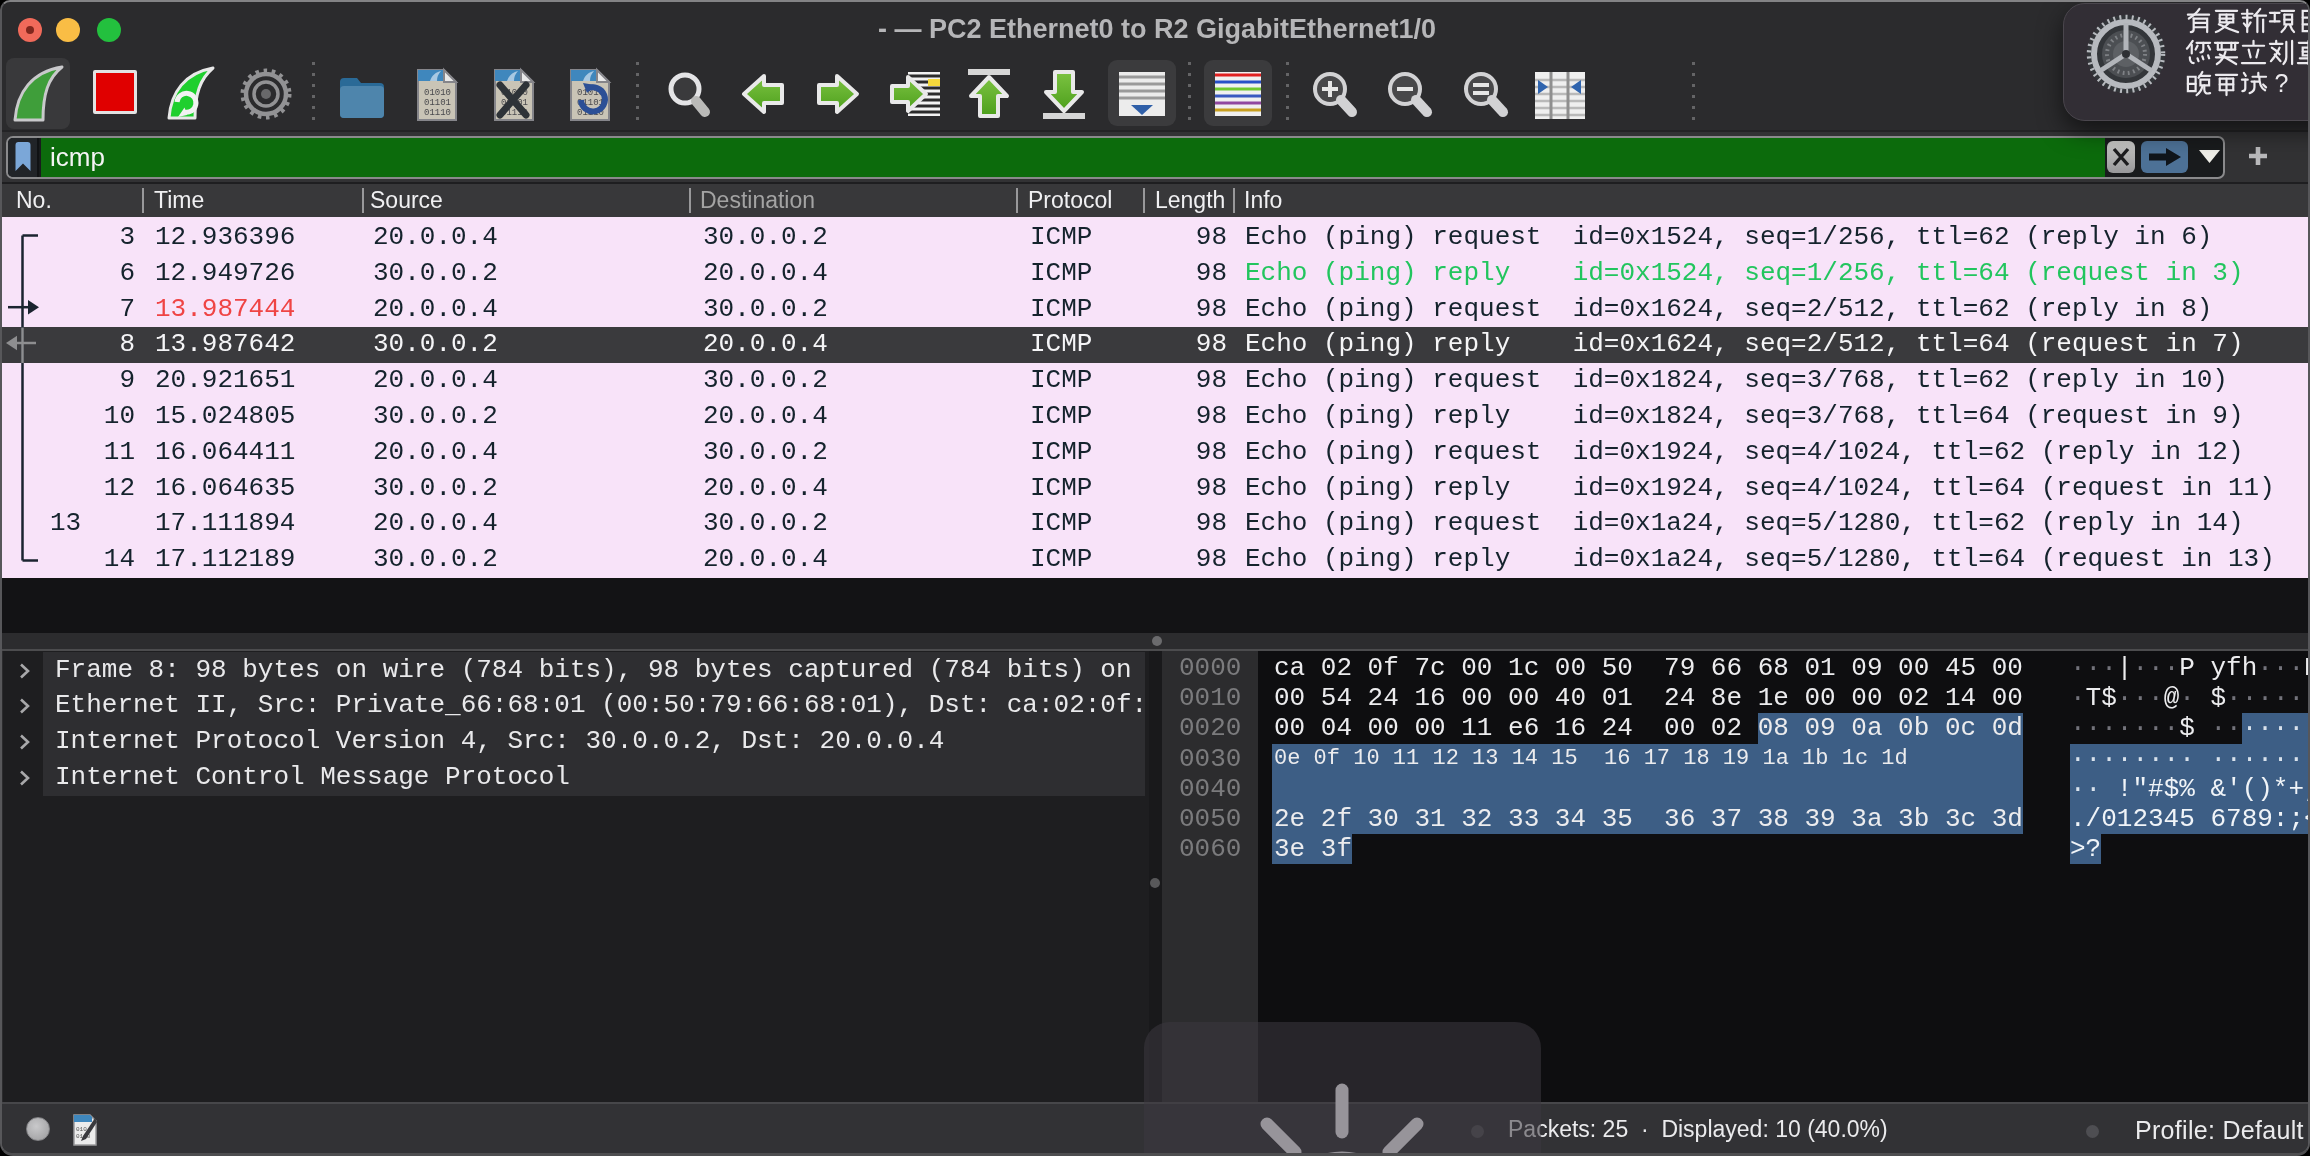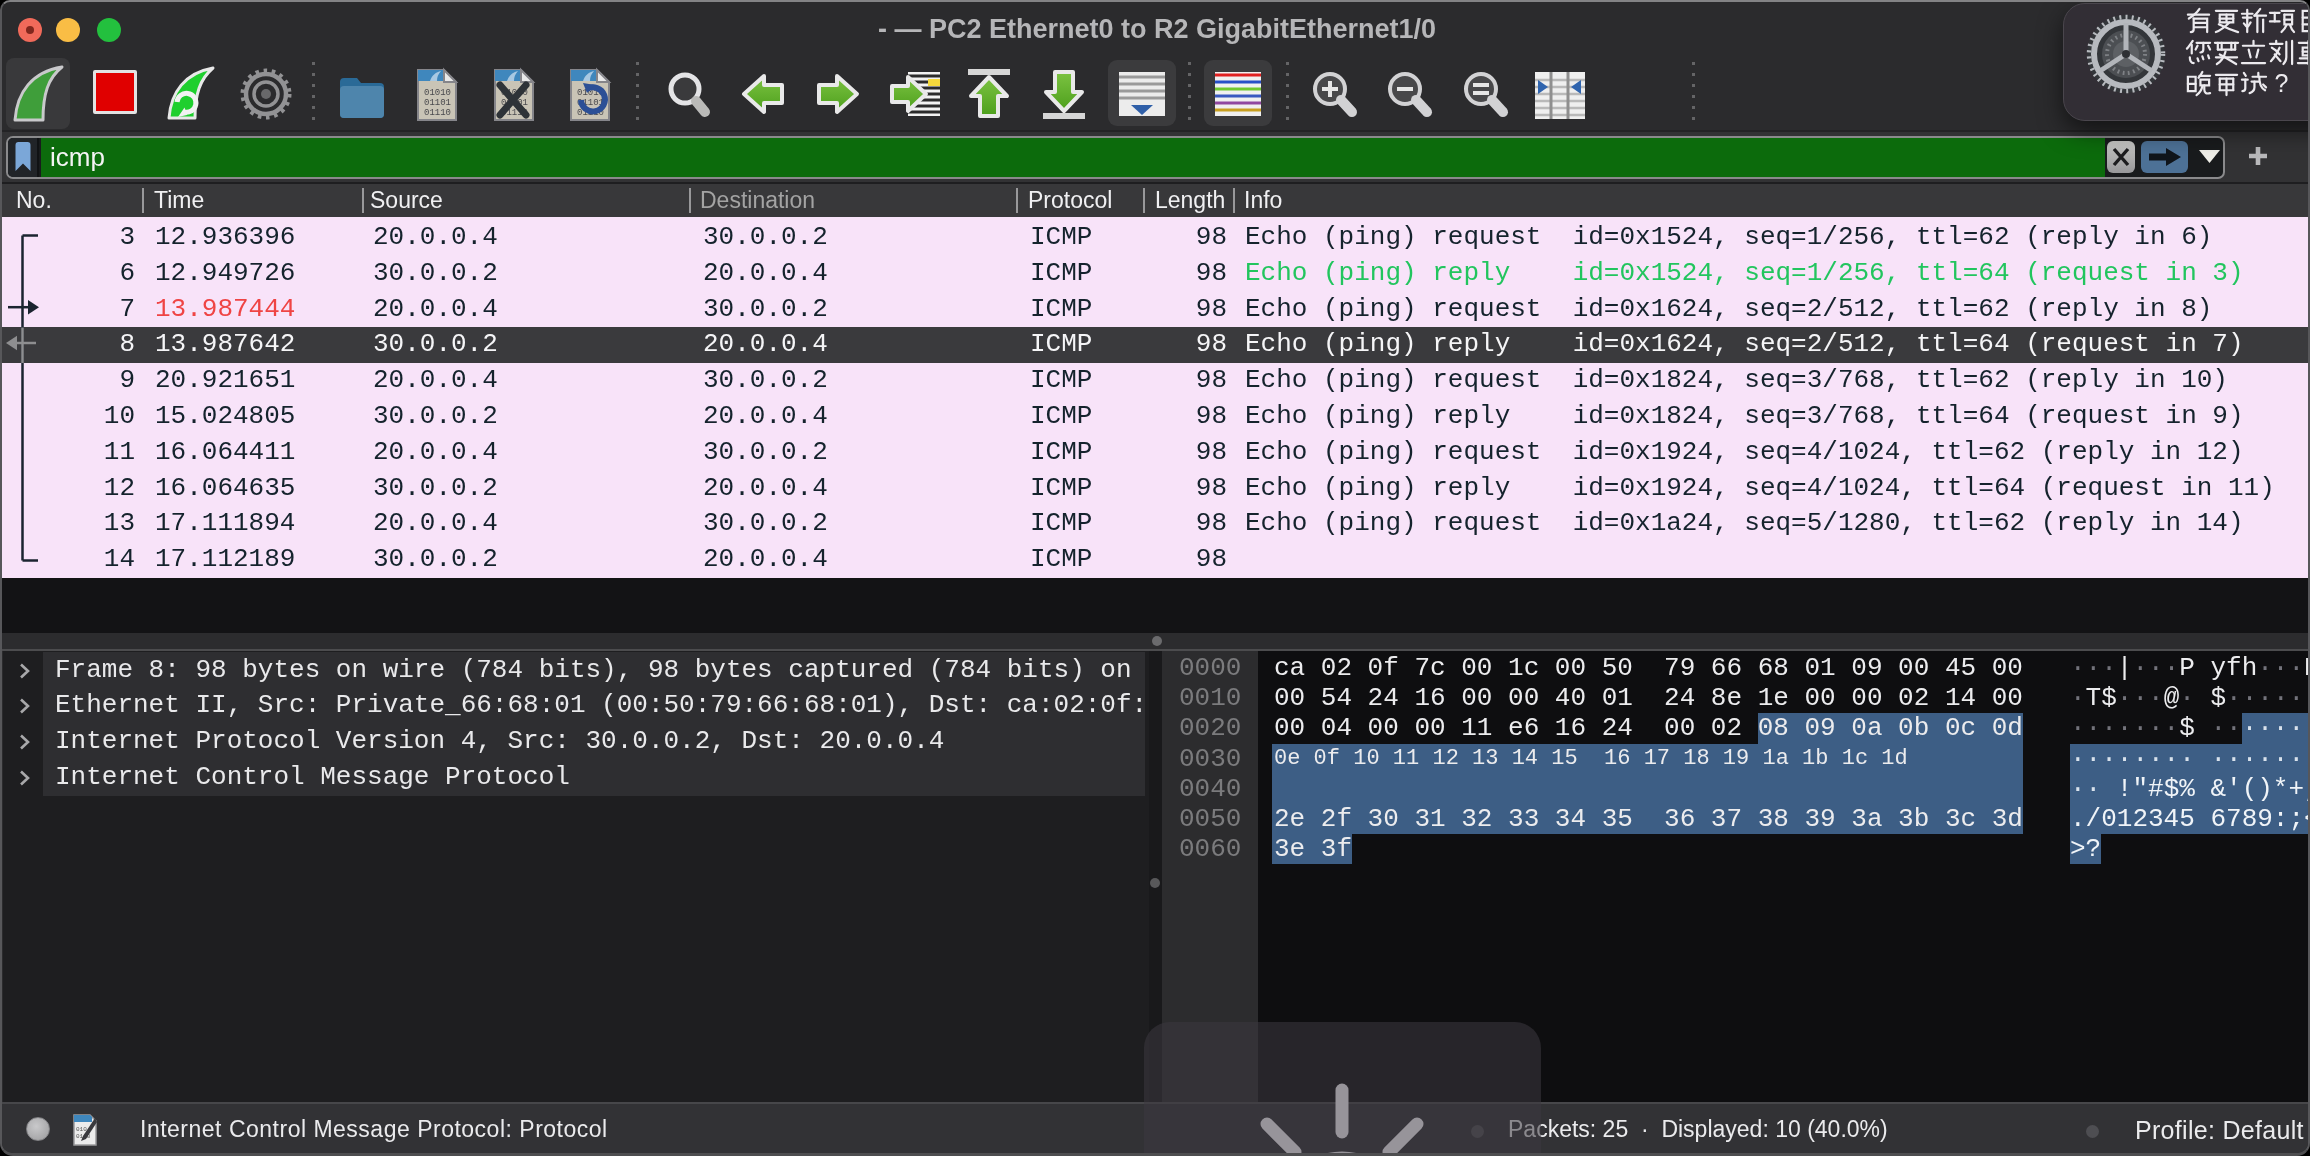--- a/index.html
+++ b/index.html
@@ -242,33 +242,34 @@
 <div class="abs mono" style="left:1028px;top:432.8px;height:35.8px;line-height:35.8px;font-size:26px;color:#15232d">ICMP</div>
 <div class="abs mono" style="left:1140px;top:432.8px;width:85px;height:35.8px;line-height:35.8px;font-size:26px;color:#15232d;text-align:right">98</div>
 <div class="abs mono" style="left:1243px;top:432.8px;height:35.8px;line-height:35.8px;font-size:26px;color:#15232d">Echo (ping) request  id=0x1924, seq=4/1024, ttl=62 (reply in 12)</div>
 <div class="abs mono" style="left:60px;top:468.6px;width:73px;height:35.8px;line-height:35.8px;font-size:26px;color:#15232d;text-align:right">12</div>
 <div class="abs mono" style="left:153px;top:468.6px;height:35.8px;line-height:35.8px;font-size:26px;color:#15232d">16.064635</div>
 <div class="abs mono" style="left:371px;top:468.6px;height:35.8px;line-height:35.8px;font-size:26px;color:#15232d">30.0.0.2</div>
 <div class="abs mono" style="left:701px;top:468.6px;height:35.8px;line-height:35.8px;font-size:26px;color:#15232d">20.0.0.4</div>
 <div class="abs mono" style="left:1028px;top:468.6px;height:35.8px;line-height:35.8px;font-size:26px;color:#15232d">ICMP</div>
 <div class="abs mono" style="left:1140px;top:468.6px;width:85px;height:35.8px;line-height:35.8px;font-size:26px;color:#15232d;text-align:right">98</div>
 <div class="abs mono" style="left:1243px;top:468.6px;height:35.8px;line-height:35.8px;font-size:26px;color:#15232d">Echo (ping) reply    id=0x1924, seq=4/1024, ttl=64 (request in 11)</div>
-<div class="abs mono" style="left:60px;top:504.4px;width:73px;height:35.8px;line-height:35.8px;font-size:26px;color:#15232d;text-align:right">13</div>
+<div class="abs mono" style="left:48px;top:504.4px;width:73px;height:35.8px;line-height:35.8px;font-size:26px;color:#15232d;text-align:left">13</div>
 <div class="abs mono" style="left:153px;top:504.4px;height:35.8px;line-height:35.8px;font-size:26px;color:#15232d">17.111894</div>
 <div class="abs mono" style="left:371px;top:504.4px;height:35.8px;line-height:35.8px;font-size:26px;color:#15232d">20.0.0.4</div>
 <div class="abs mono" style="left:701px;top:504.4px;height:35.8px;line-height:35.8px;font-size:26px;color:#15232d">30.0.0.2</div>
 <div class="abs mono" style="left:1028px;top:504.4px;height:35.8px;line-height:35.8px;font-size:26px;color:#15232d">ICMP</div>
 <div class="abs mono" style="left:1140px;top:504.4px;width:85px;height:35.8px;line-height:35.8px;font-size:26px;color:#15232d;text-align:right">98</div>
 <div class="abs mono" style="left:1243px;top:504.4px;height:35.8px;line-height:35.8px;font-size:26px;color:#15232d">Echo (ping) request  id=0x1a24, seq=5/1280, ttl=62 (reply in 14)</div>
 <div class="abs mono" style="left:60px;top:540.2px;width:73px;height:35.8px;line-height:35.8px;font-size:26px;color:#15232d;text-align:right">14</div>
 <div class="abs mono" style="left:153px;top:540.2px;height:35.8px;line-height:35.8px;font-size:26px;color:#15232d">17.112189</div>
 <div class="abs mono" style="left:371px;top:540.2px;height:35.8px;line-height:35.8px;font-size:26px;color:#15232d">30.0.0.2</div>
 <div class="abs mono" style="left:701px;top:540.2px;height:35.8px;line-height:35.8px;font-size:26px;color:#15232d">20.0.0.4</div>
 <div class="abs mono" style="left:1028px;top:540.2px;height:35.8px;line-height:35.8px;font-size:26px;color:#15232d">ICMP</div>
 <div class="abs mono" style="left:1140px;top:540.2px;width:85px;height:35.8px;line-height:35.8px;font-size:26px;color:#15232d;text-align:right">98</div>
+<div class="abs mono" style="left:1243px;top:540.2px;height:35.8px;line-height:35.8px;font-size:26px;color:#15232d">Echo (ping) reply    id=0x1a24, seq=5/1280, ttl=64 (request in 13)</div>
 <svg style="left:0;top:215px" width="80" height="361" viewBox="0 0 80 361">
       <path d="M20.5 18.5 H36 M20.5 18.5 V343.5 M20.5 343.5 H36" fill="none" stroke="#1b2430" stroke-width="2.5"></path>
       <path d="M20.5 110.5 V146" fill="none" stroke="#8e8e90" stroke-width="2.5"></path>
       <path d="M6 90.2 H27" stroke="#1b2430" stroke-width="2.5"></path>
       <path d="M26 83 l11 7.2 -11 7.2 Z" fill="#1b2430"></path>
       <path d="M14 126 H34" stroke="#8e8e90" stroke-width="2.5"></path>
       <path d="M15 118.8 l-11 7.2 11 7.2 Z" fill="#8e8e90"></path>
     </svg>
 <div class="abs" style="left:0;top:576px;width:2310px;height:55px;background:#131315"></div>
 <div class="abs" style="left:0;top:631px;width:2310px;height:16px;background:#2c2c2e"></div>
@@ -328,21 +329,20 @@
 <div class="abs mono" style="left:2068.0px;top:832.2px;width:240px;height:30.2px;line-height:30.2px;font-size:26px;overflow:hidden"><span style="color:#f0f4f8">&gt;?</span></div>
 <div class="abs" style="left:0;top:1100px;width:2310px;height:56px;background:#323235;border-top:2px solid #47474a"></div>
 <div class="abs" style="left:24px;top:1115px;width:24px;height:24px;border-radius:50%;background:radial-gradient(circle at 42% 38%,#c9c9cb,#9a9a9c);border:1px solid #828285"></div>
 <svg style="left:71px;top:1112px" width="26" height="33" viewBox="0 0 26 33">
 <path d="M1 1 h16 l6 6 v24 h-22 Z" fill="#ececec" stroke="#9a9a9c" stroke-width="1.5"></path>
 <path d="M1 1 h16 l2 2 v5 h-18 Z" fill="#3f87bd"></path>
 <text x="3" y="17" font-family="Liberation Mono,monospace" font-size="6" fill="#555">010</text>
 <text x="3" y="24" font-family="Liberation Mono,monospace" font-size="6" fill="#555">0110</text>
 <path d="M22 4 L10 22 l-2 5 5 -2 L24 8 Z" fill="#3a3a3e"></path>
 </svg>
-<div class="abs" style="left:138px;top:1103px;height:48px;line-height:48px;font-size:23px;letter-spacing:0.5px;color:#ebebed">Internet Control Message Protocol: Protocol</div>
 <div class="abs" style="left:1469px;top:1123px;width:13px;height:13px;border-radius:50%;background:#515155"></div>
 <div class="abs" style="left:1506px;top:1103px;height:48px;line-height:48px;font-size:23px;color:#ebebed">Packets: 25 &nbsp;·&nbsp; Displayed: 10 (40.0%)</div>
 <div class="abs" style="left:2084px;top:1123px;width:13px;height:13px;border-radius:50%;background:#4e4e52"></div>
 <div class="abs" style="left:2133px;top:1104px;height:48px;line-height:48px;font-size:25px;letter-spacing:0.3px;color:#ebebed">Profile: Default</div>
 <div class="abs" style="left:1142px;top:1020px;width:397px;height:136px;border-radius:26px 26px 0 0;background:rgba(60,57,64,0.55)"></div>
 <svg style="left:1240px;top:1080px" width="200" height="76" viewBox="0 0 200 76">
 <g stroke="#97949a" stroke-width="13" stroke-linecap="round" fill="none">
 <path d="M100 8 v42"></path>
 <path d="M25 42 l28 28"></path>
 <path d="M175 42 l-28 28"></path>

